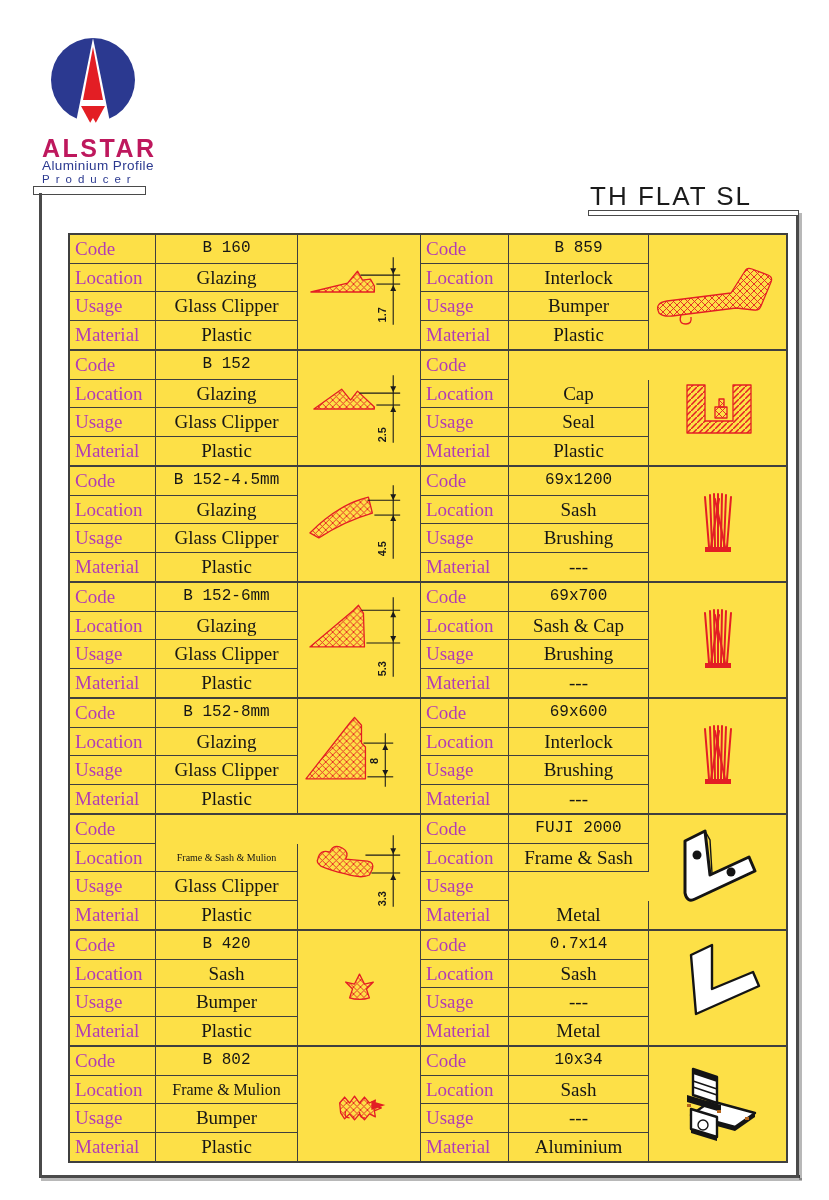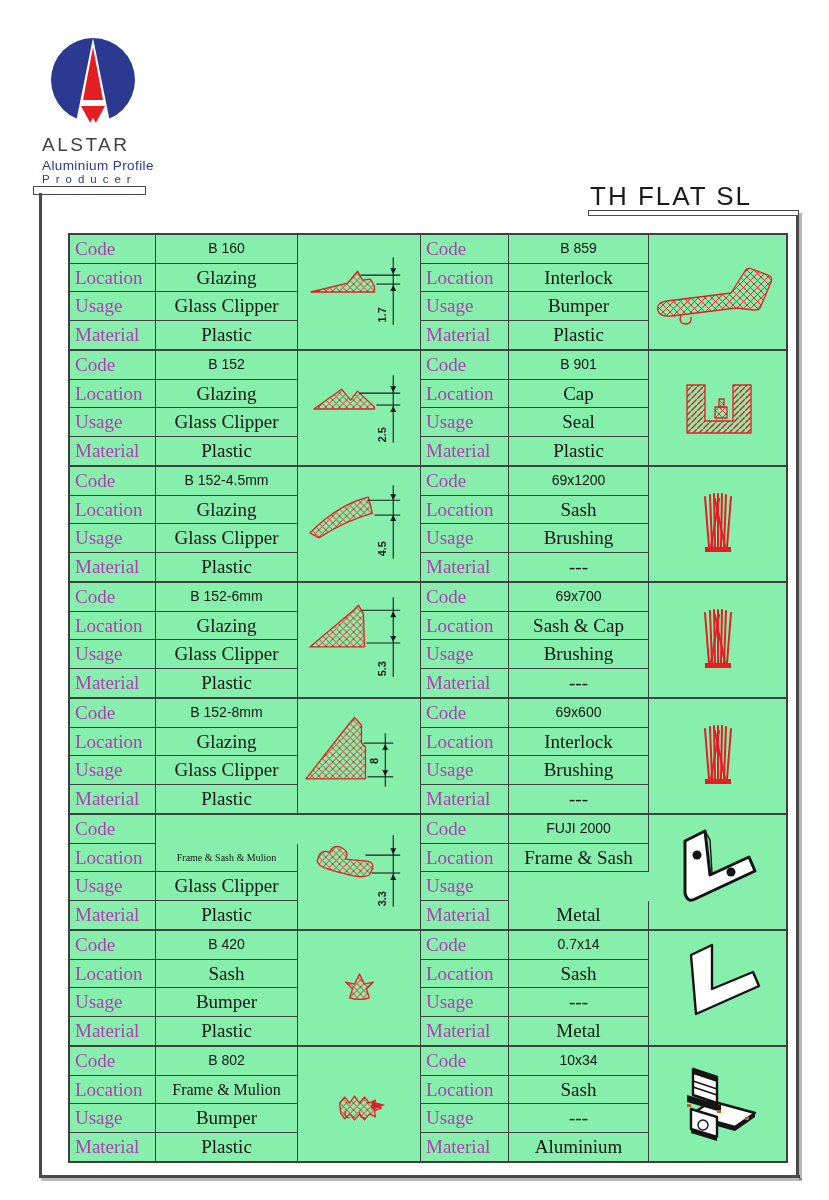--- a/index.html
+++ b/index.html
@@ -3,48 +3,48 @@
 <meta charset="utf-8">
 <style>
   * { margin:0; padding:0; box-sizing:border-box; }
   body { background:#e8e8e8; font-family:"Liberation Serif", serif; }
   .page { position:relative; width:829px; height:1200px; background:#ffffff; overflow:hidden; }
 
   
   .logo { position:absolute; left:40px; top:30px; width:150px; }
   .logo-mark { position:absolute; left:11px; top:8px; }
   .brand { position:absolute; left:2px; top:104px; font-family:"Liberation Sans",sans-serif;
-           font-weight:normal; font-size:19px; letter-spacing:2.5px; color:#404040; }
+           font-weight:bold; font-size:25px; letter-spacing:2.5px; color:#be185d; }
   .tag1 { position:absolute; left:2px; top:128px; font-family:"Liberation Sans",sans-serif;
           font-size:13.5px; color:#2B3990; letter-spacing:0.4px; }
   .tag2 { position:absolute; left:2px; top:143px; font-family:"Liberation Sans",sans-serif;
           font-size:11.5px; color:#2B3990; letter-spacing:6px; }
 
   
   .frame-tab    { position:absolute; left:33px; top:186px; width:113px; height:9px; border:1.5px solid #4a4a4a; background:#fff; }
   .frame-left   { position:absolute; left:39px; top:193px; width:2.5px; height:985px; background:#4a4a4a; }
   .frame-bottom { position:absolute; left:39px; top:1175px; width:761px; height:3px; background:#4a4a4a; box-shadow:2px 3px 0 rgba(0,0,0,0.28); }
   .frame-right  { position:absolute; left:796px; top:211px; width:3px; height:967px; background:#4a4a4a; box-shadow:3px 2px 0 rgba(0,0,0,0.28); }
   .title { position:absolute; left:590px; top:181px; font-family:"Liberation Sans",sans-serif;
            font-size:26px; color:#1b1b1b; letter-spacing:2px; white-space:nowrap;text-align:right; }
   .title-underline { position:absolute; left:588px; top:210px; width:211px; height:6px; border:1.5px solid #4a4a4a; background:#fff; }
 
   
-  .spec-table { position:absolute; left:68px; top:233px; width:720px; border:2px solid #3f3f3f; background:#86efac; }
+  .spec-table { position:absolute; left:68px; top:233px; width:720px; border:2px solid #3f3f3f; background:#fde047; }
   .block { display:grid; grid-template-columns:86px 142px 123px 88px 140px 137px; grid-template-rows:repeat(4,28.5px); }
   .block + .block { border-top:2.5px solid #3f3f3f; }
   .cell { height:100%; overflow:hidden; }
   .c1{grid-column:1} .c2{grid-column:2} .c3{grid-column:3} .c4{grid-column:4} .c5{grid-column:5} .c6{grid-column:6}
   .r1{grid-row:1} .r2{grid-row:2} .r3{grid-row:3} .r4{grid-row:4}
   .lbl { color:#B13CB5; font-size:19px; line-height:27px; padding-left:5px;
          border-right:1.5px solid #3f3f3f; border-bottom:1.2px solid #3f3f3f; }
   .val { color:#161616; font-size:19px; line-height:27px; text-align:center;
          border-right:1.5px solid #3f3f3f; border-bottom:1.2px solid #3f3f3f; }
   .r4.lbl, .r4.val { border-bottom:none; }
-  .code { font-family:Liberation Sans, sans-serif; font-size:14px; }
+  .code { font-family:Liberation Mono, monospace; font-size:16px; }
   .sm { font-size:10px; }
   .md { font-size:16px; }
   .imgc { grid-row:1 / span 4; border-right:1.5px solid #3f3f3f;
           display:flex; align-items:center; justify-content:center; }
   .imgc.last { border-right:none; }
   .prof { display:block; }
 
   
   .xh { fill:url(#xh); stroke:#E31E24; stroke-width:1.3; stroke-linejoin:round; }
   .dh { fill:url(#dh); stroke:#E31E24; stroke-width:1.3; stroke-linejoin:round; }
@@ -154,21 +154,20 @@
             <polygon class="arr" points="93,35 99,35 96,41"></polygon>
               <polygon class="arr" points="93,61 99,61 96,55"></polygon>
             <text transform="translate(89 84) rotate(-90)">2.5</text>
           </g>
         </svg>
       </div>
       <div class="cell lbl c4 r1">Code</div>
       <div class="cell lbl c4 r2">Location</div>
       <div class="cell lbl c4 r3">Usage</div>
       <div class="cell lbl c4 r4">Material</div>
-      <div class="cell val code c5 r1">B 901</div>
       <div class="cell val c5 r2">Cap</div>
       <div class="cell val c5 r3">Seal</div>
       <div class="cell val c5 r4">Plastic</div>
       <div class="cell imgc c6 last">
         <svg class="prof" width="137" height="114" viewBox="0 0 137 114">
           <path class="dh" d="M38,34 L56,34 L56,70 L84,70 L84,34 L102,34 L102,82 L38,82 Z"></path>
           <rect class="xh" x="66" y="56" width="12" height="11"></rect>
           <rect class="xh" x="70" y="48" width="5" height="8"></rect>
         </svg>
       </div>

